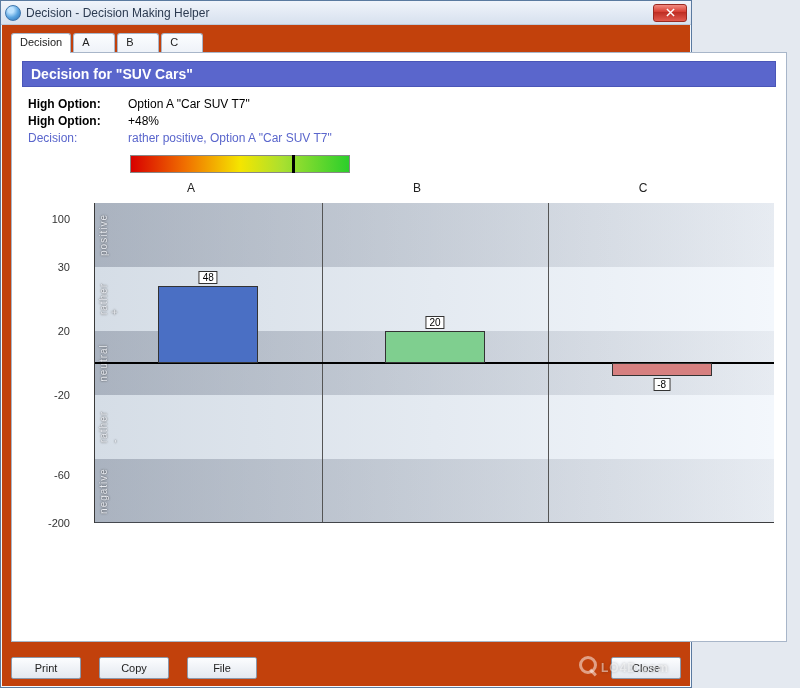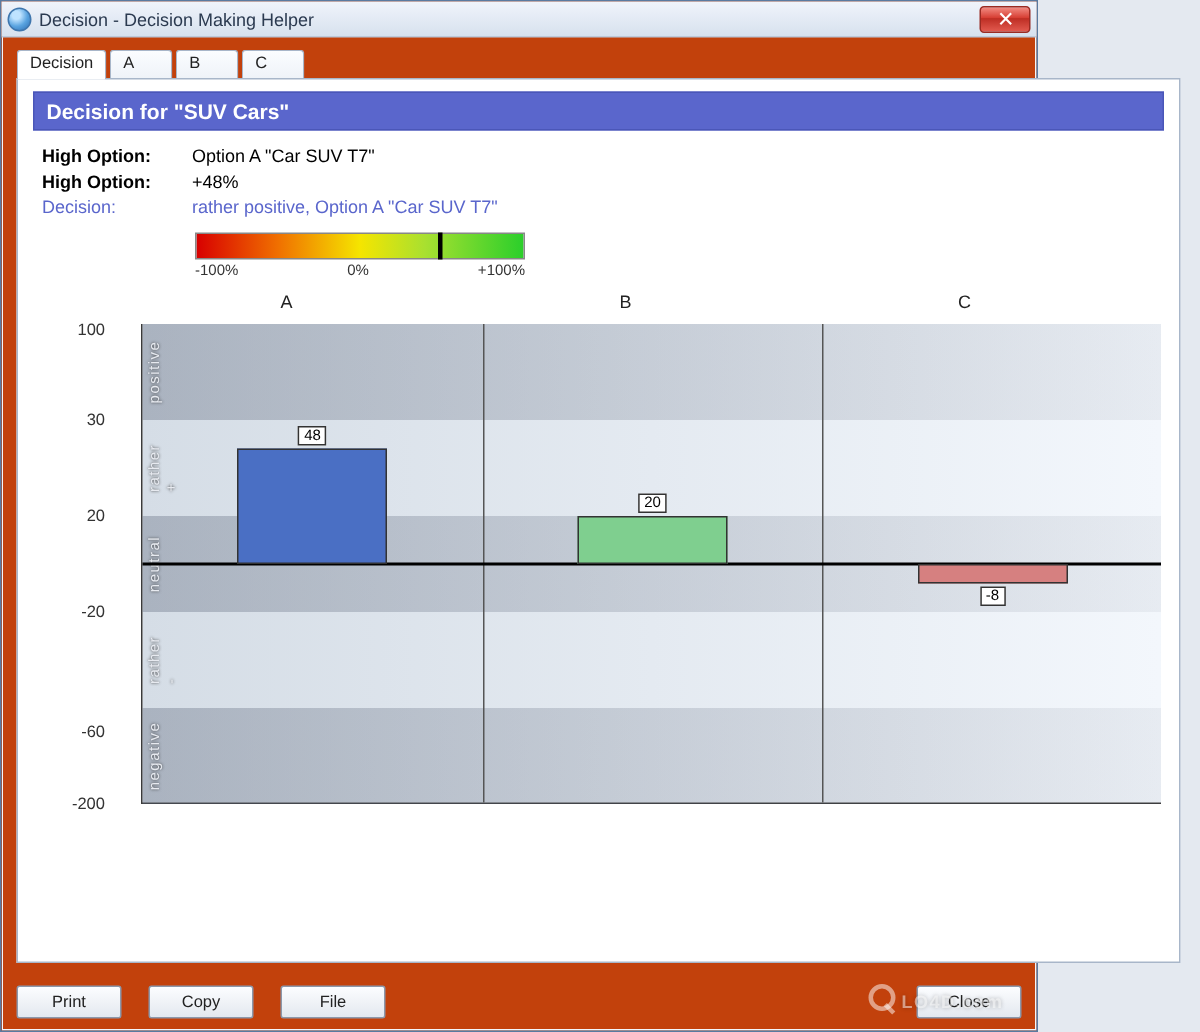--- a/index.html
+++ b/index.html
@@ -268,36 +268,31 @@
         <div class="lbl">High Option:</div>
         <div>+48%</div>
         <div class="dec-lbl">Decision:</div>
         <div class="dec-val">rather positive, Option A "Car SUV T7"</div>
       </div>
 
       <div class="gradient-scale">
         <div class="gradient-bar">
           <div class="gradient-marker" style="left: 74%;"></div>
         </div>
-        <div class="gradient-labels">
-          <span>-100%</span>
-          <span>0%</span>
-          <span>+100%</span>
-        </div>
       </div>
 
 
       <div class="chart-area">
         <div class="col-labels">
           <span>A</span>
           <span>B</span>
           <span>C</span>
         </div>
         <div class="y-ticks">
-            <div style="top: 4px;">100</div>
+            <div style="top: 16px;">100</div>
             <div style="top: 64px;">30</div>
             <div style="top: 128px;">20</div>
             <div style="top: 192px;">-20</div>
             <div style="top: 256px; margin-top: 16px;">-60</div>
             <div style="top: 320px;">-200</div>
           </div>
         <div class="plot">
             <div class="zone" style="top: 0px; height: 64px;">
               <div class="zone-label">positive</div>
             </div>

